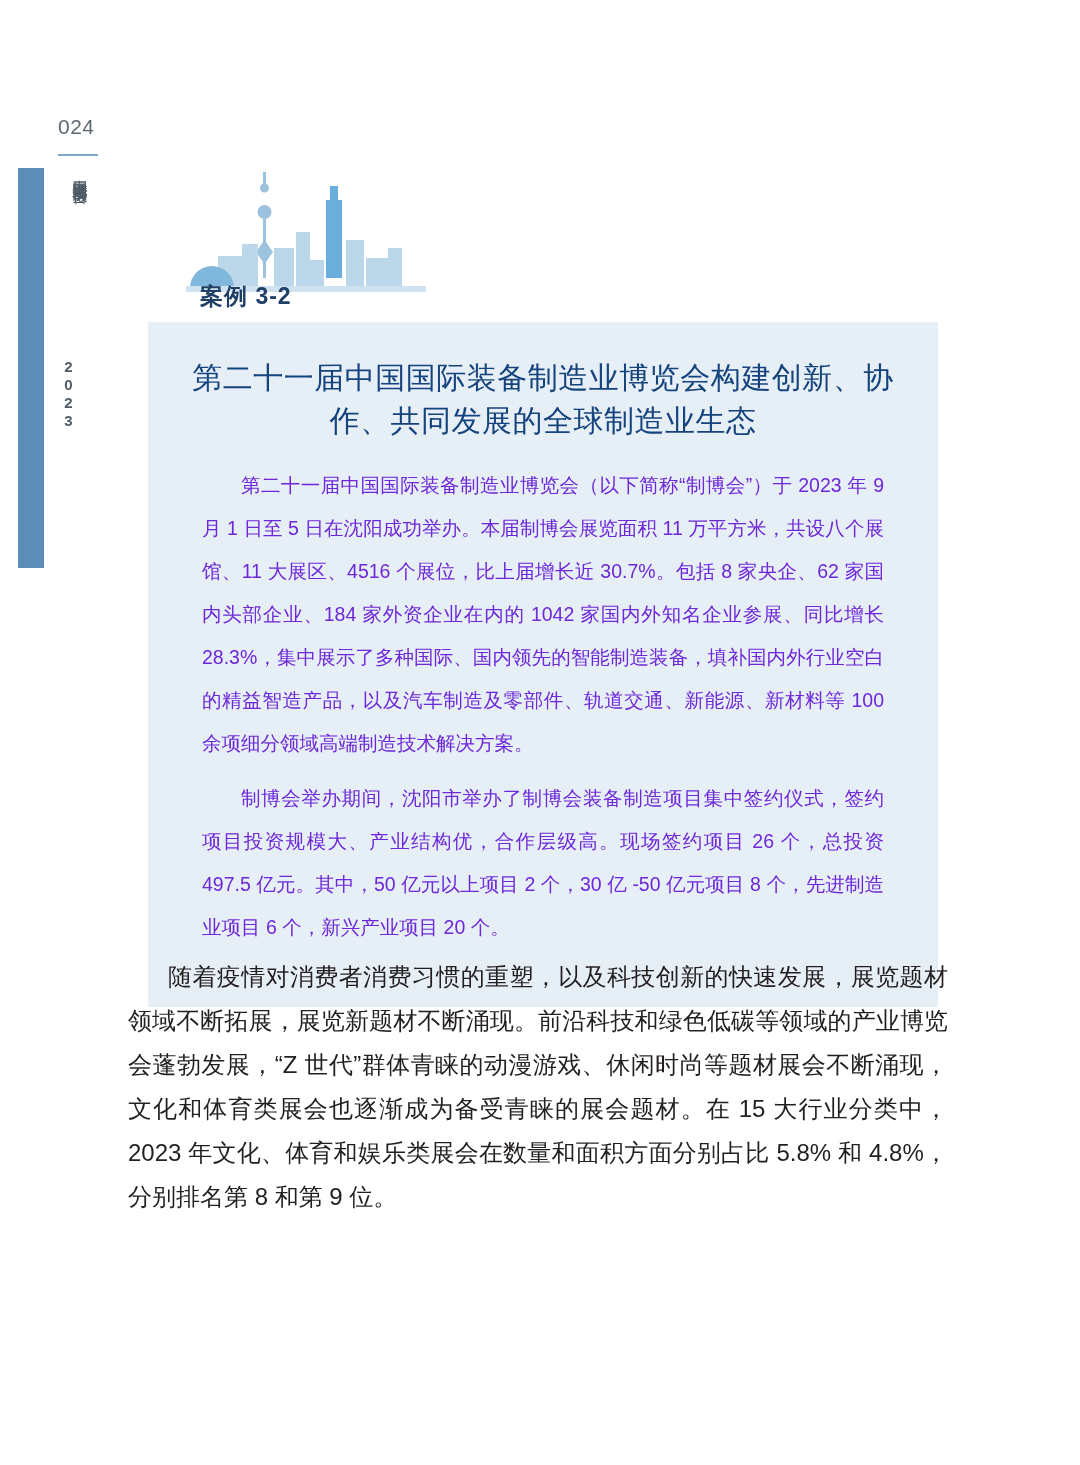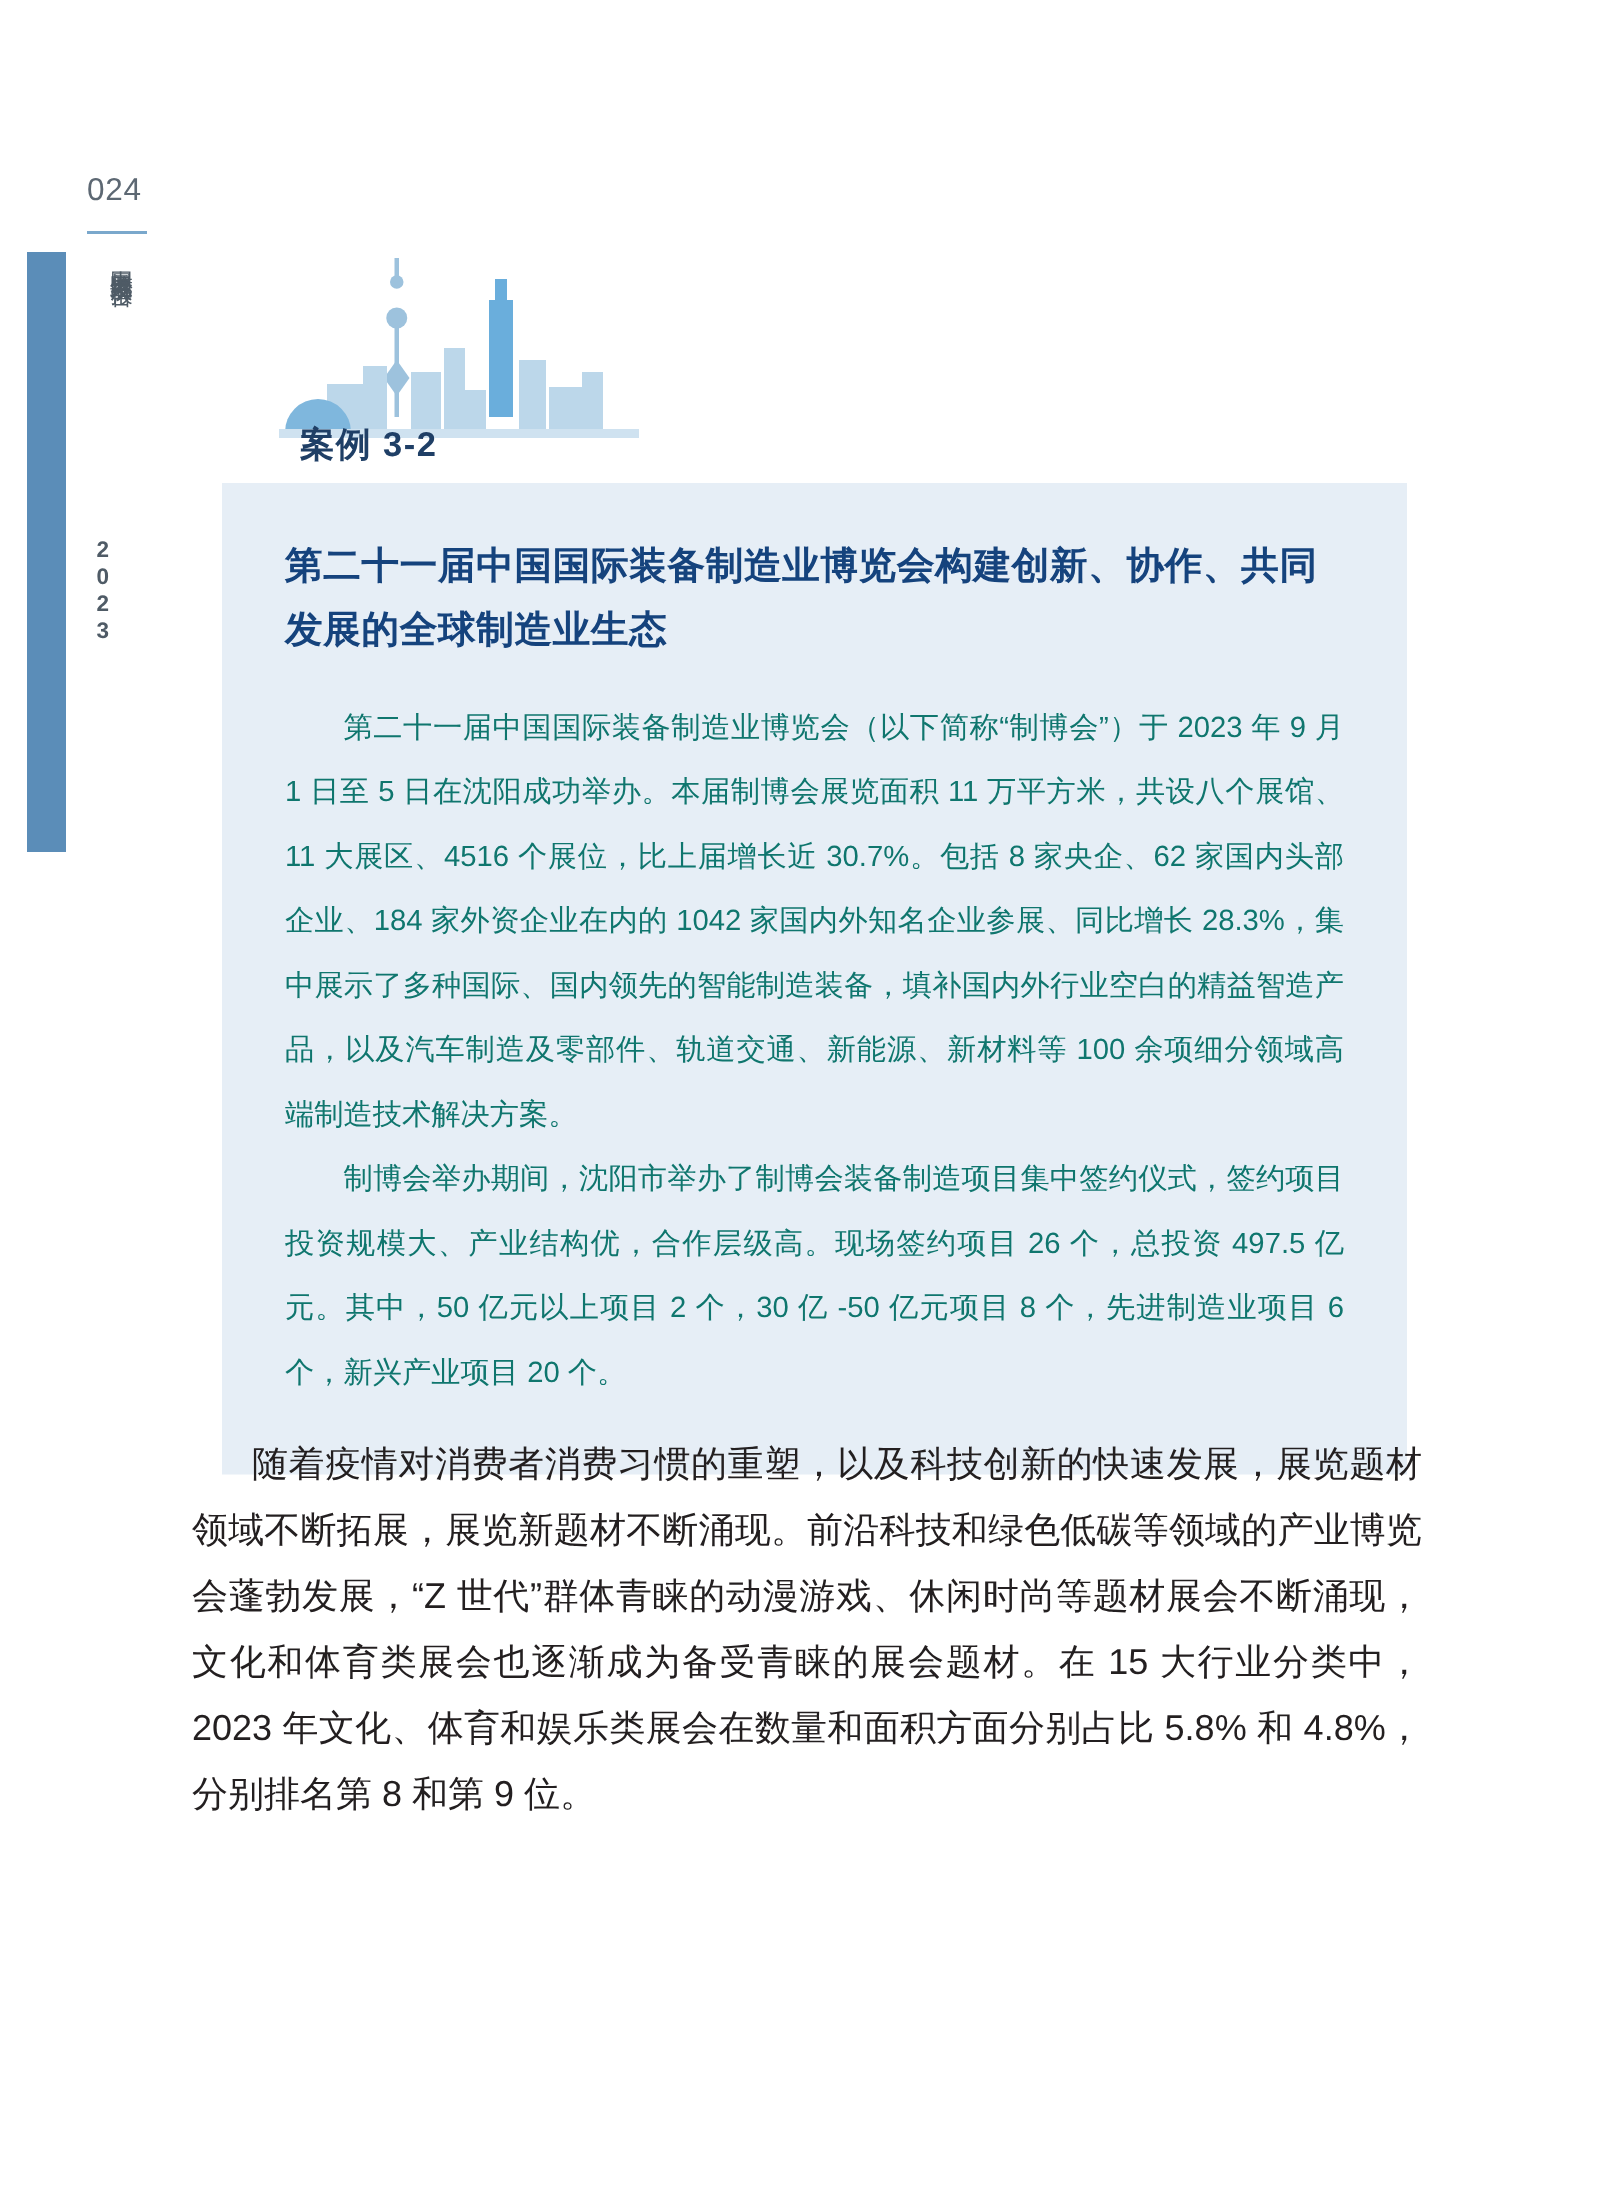--- a/index.html
+++ b/index.html
@@ -92,34 +92,35 @@
     letter-spacing: 1px;
   }
 
   .case-box {
     background: #e6eef6;
     padding: 34px 42px 46px 42px;
     box-sizing: border-box;
     width: 790px;
   }
   .case-heading {
-    font-size: 25px;
-    font-weight: bold;
+    font-size: 30px;
+    font-weight: normal;
     line-height: 43px;
     color: #15437d;
     margin: 0 0 22px 0;
     letter-spacing: 0.5px;
+    text-align: center;
   }
   .case-p {
     font-size: 19.5px;
     line-height: 43px;
     text-align: justify;
     text-justify: inter-ideograph;
-    margin: 0;
-    color: #0f766e;
+    margin: 12px;
+    color: #6d28d9;
     text-indent: 39px;
   }
 
   
   .body-p {
     position: absolute;
     left: 128px;
     top: 955px;
     width: 820px;
     font-size: 24px;

